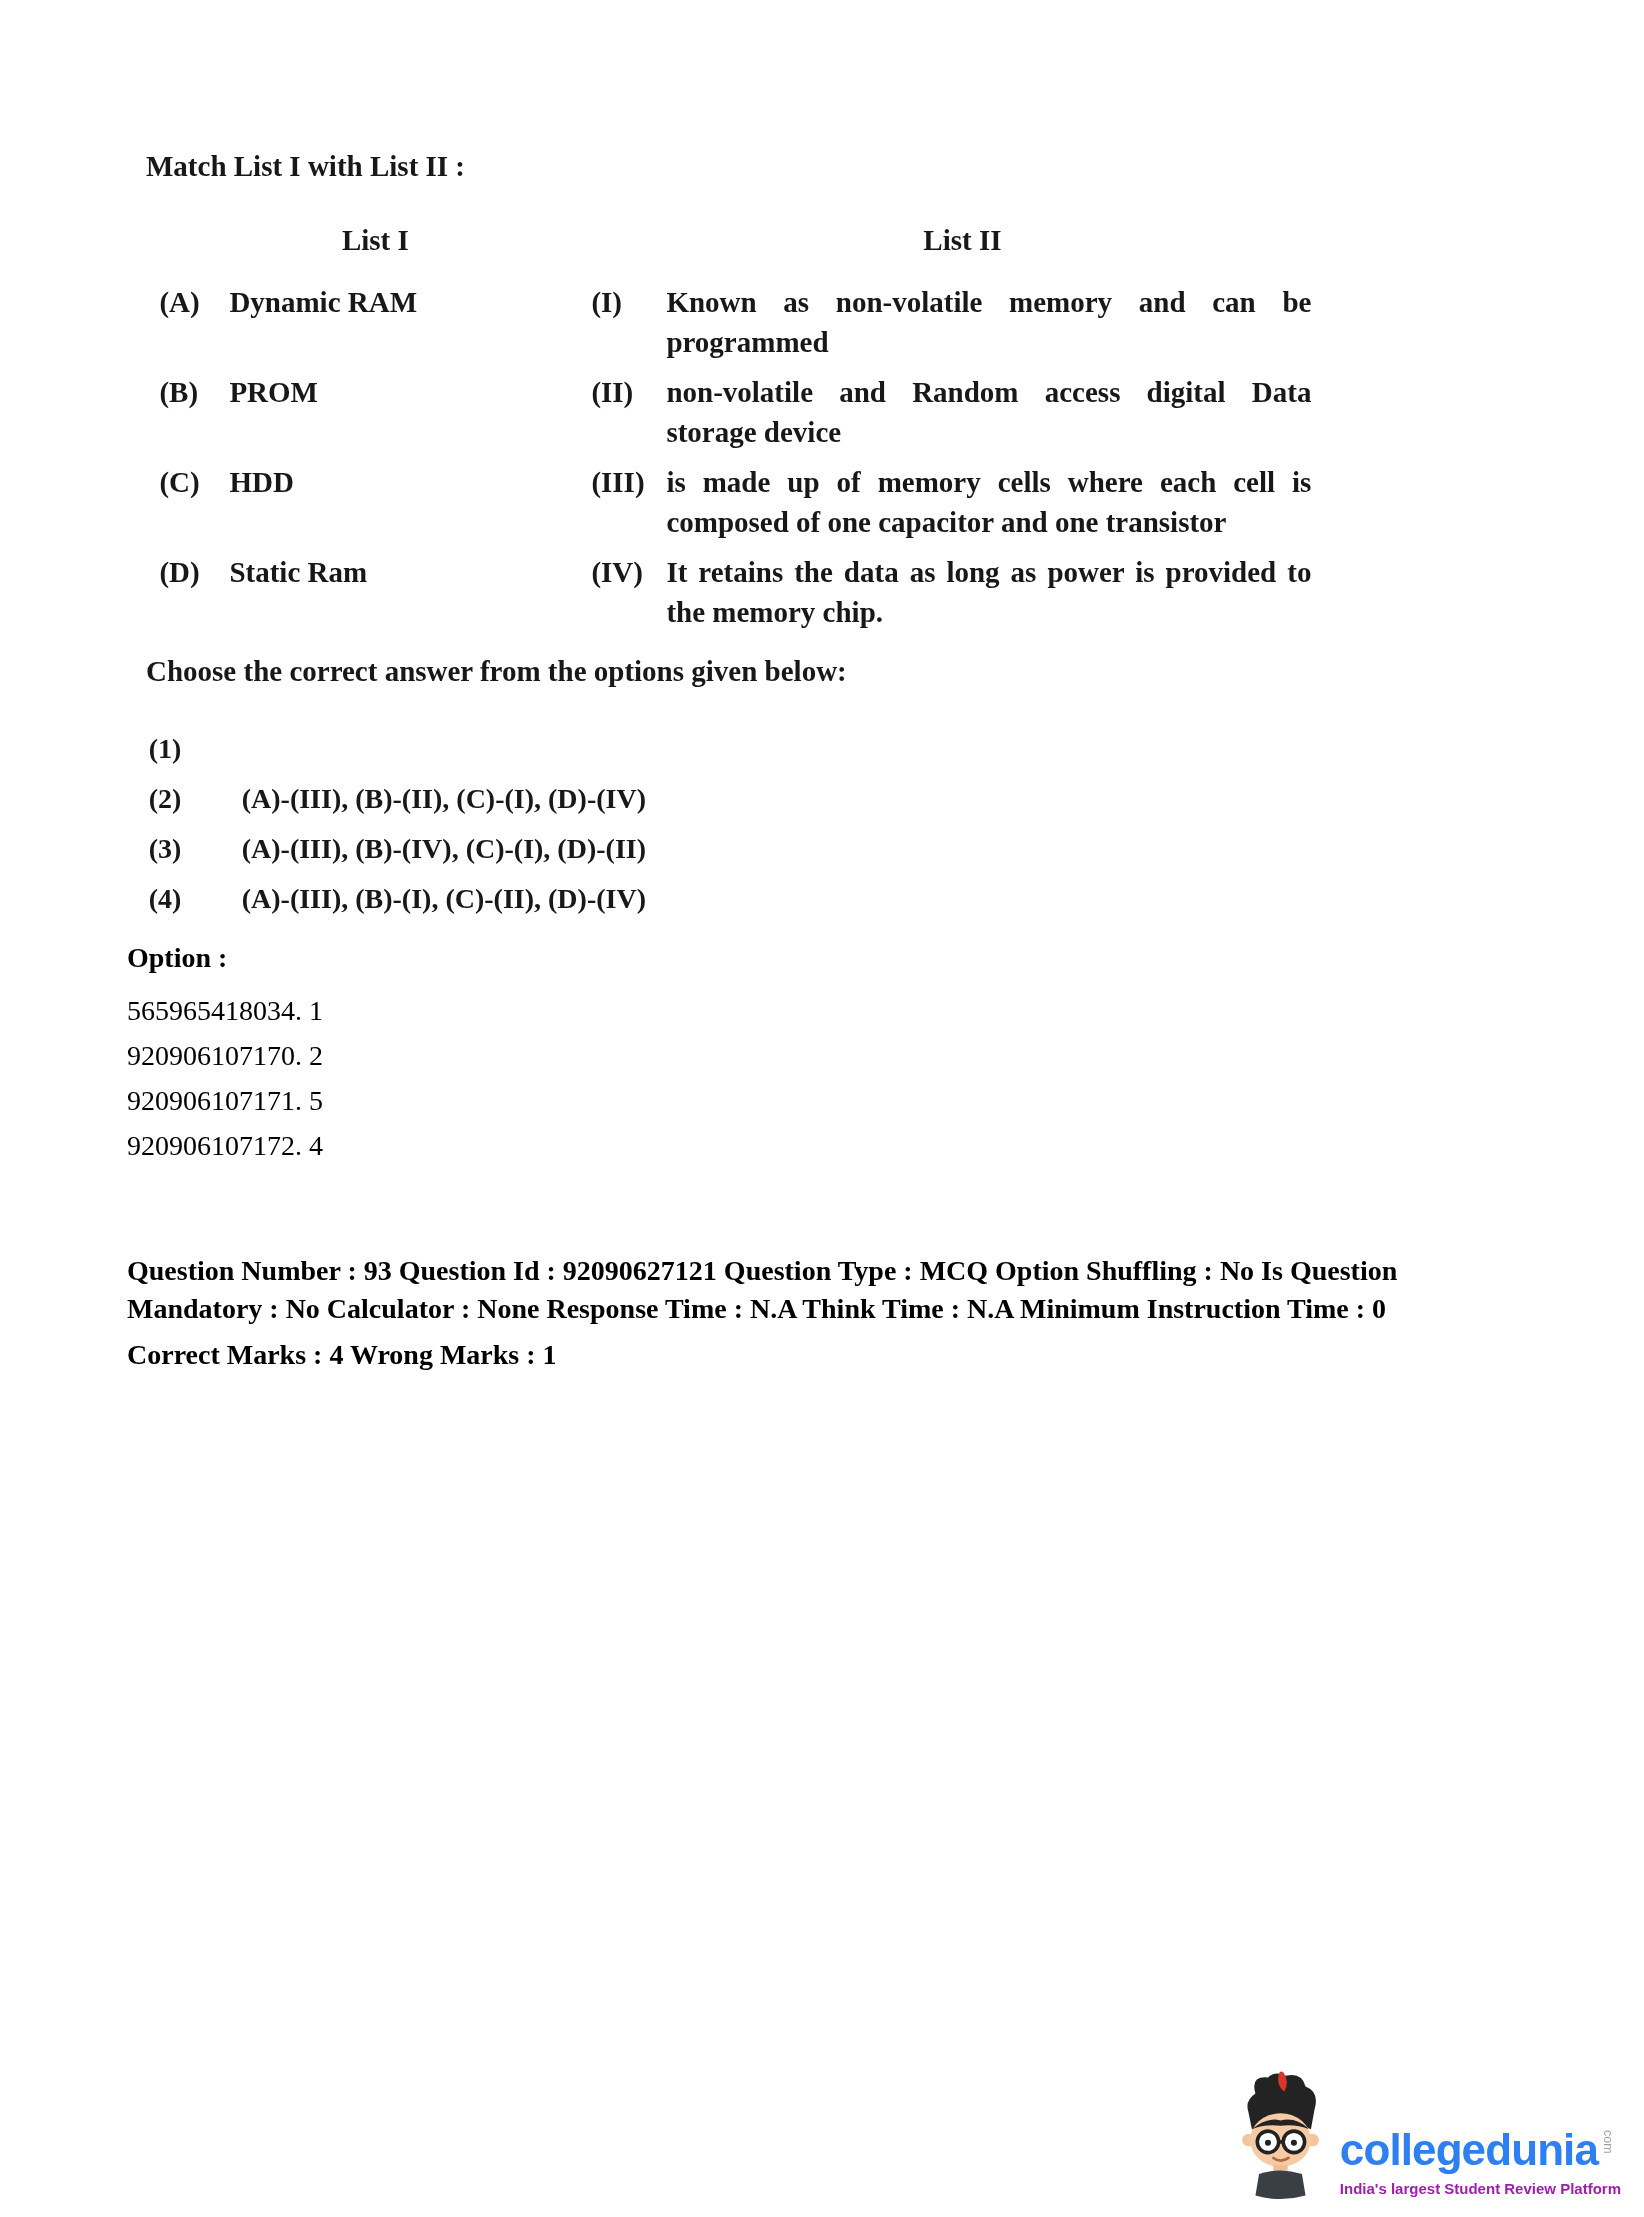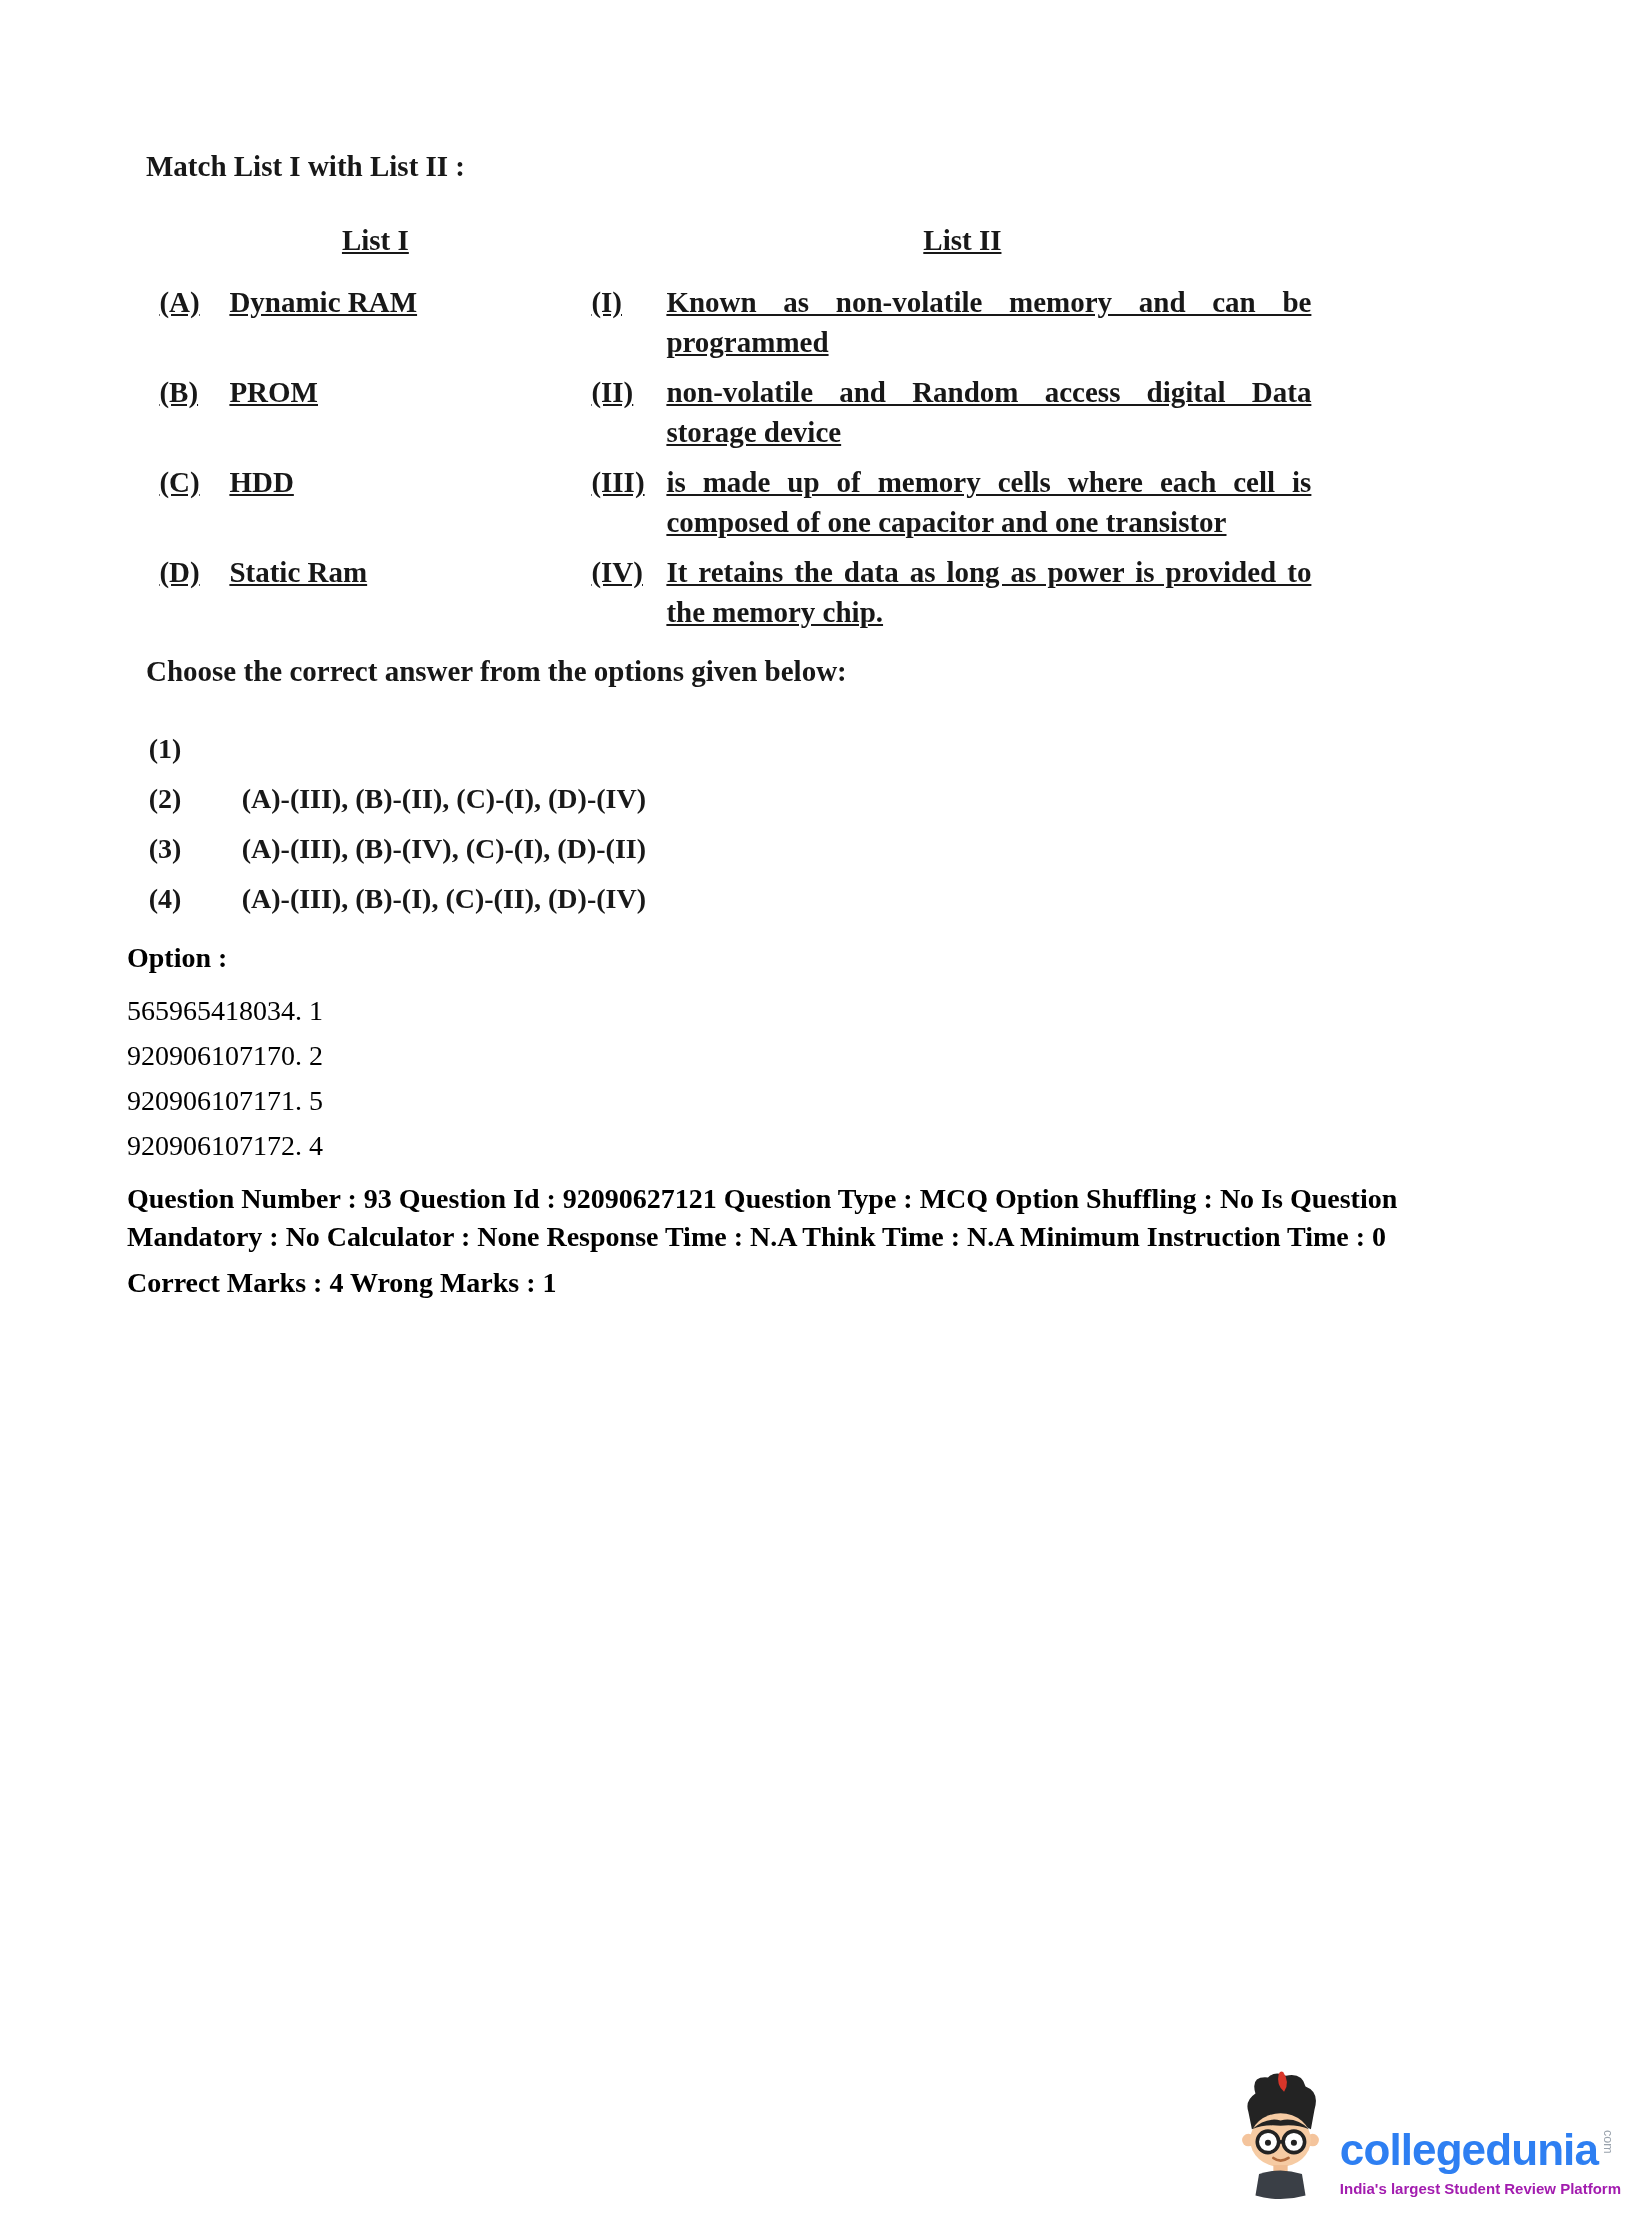--- a/index.html
+++ b/index.html
@@ -20,21 +20,20 @@
     font-weight:600;
     color:#181818;
   }
   .match-line { font-size:29px; }
 
   .match-table {
     margin-top:41px;
     margin-left:13.4px;
     display:grid;
     grid-template-columns:70px 362px 75px 666px;
-    text-decoration:underline;
   }
   .mt-headers {
     grid-column:1 / 5;
     display:grid;
     grid-template-columns:432px 742px;
     margin-bottom:25px;
   }
   .mt-headers span { text-align:center; font-size:29px; }
   .match-row { display:contents; }
   .match-row > span {
@@ -60,21 +59,21 @@
     font-size:28px;
     color:#000;
   }
   .options-header { font-weight:bold; font-size:28px; margin-bottom:14.3px; }
   .option-line { font-weight:normal; line-height:45px; }
 
   
   .metadata-block {
     position:absolute;
     left:127px;
-    top:1180px;
+    top:1252px;
     width:1354px;
     font-weight:bold;
     font-size:28px;
     color:#000;
   }
   .metadata-paragraph { line-height:38px; }
   .marks-line { margin-top:8px; line-height:38px; }
 
   
   .brand-logo {

